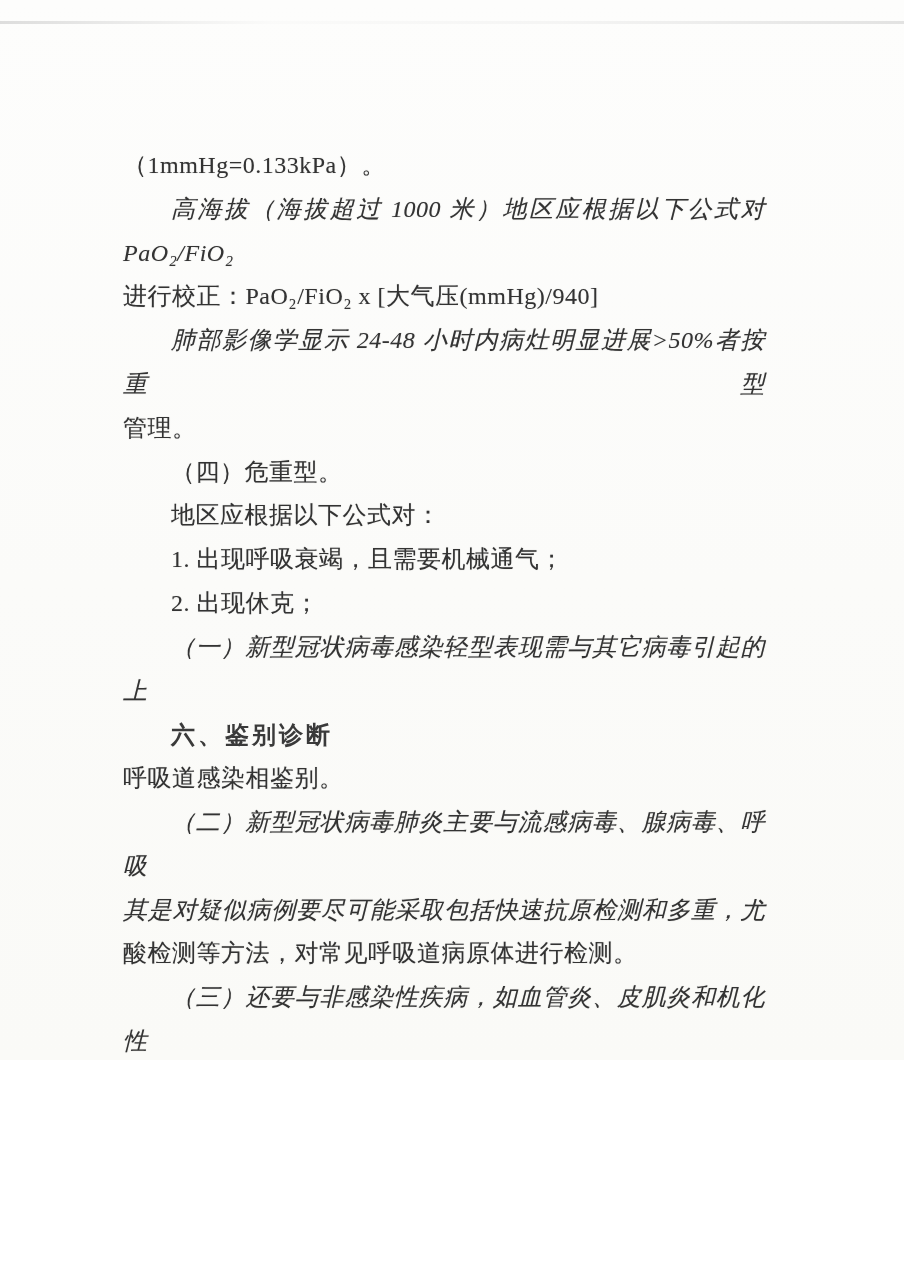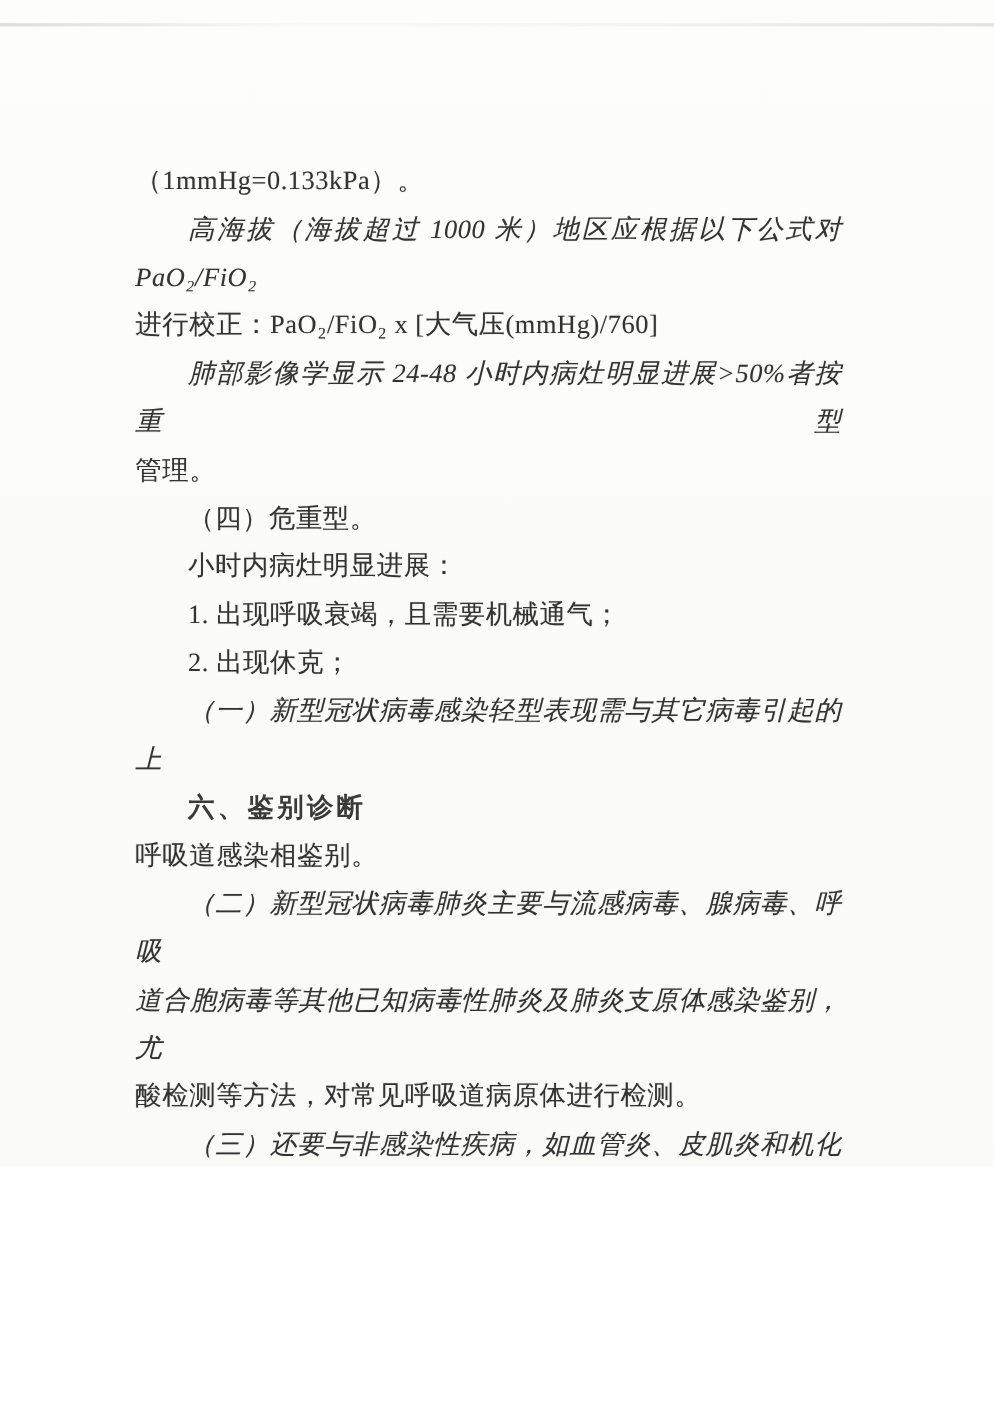--- a/index.html
+++ b/index.html
@@ -78,32 +78,32 @@
 <body>
 
 <div class="page">
 
   <div class="scan-topline"></div>
   <div class="scan-yellow"></div>
 
   <main class="body-text">
     <p class="ln">（1mmHg=0.133kPa）。</p>
     <p class="ln indent justify">高海拔（海拔超过 1000 米）地区应根据以下公式对 PaO₂/FiO₂</p>
-    <p class="ln">进行校正：PaO₂/FiO₂ x [大气压(mmHg)/760]</p>
+    <p class="ln">进行校正：PaO₂/FiO₂ x [大气压(mmHg)/940]</p>
     <p class="ln indent justify">肺部影像学显示 24-48 小时内病灶明显进展&gt;50%者按重型</p>
     <p class="ln">管理。</p>
     <p class="ln indent">（四）危重型。</p>
-    <p class="ln indent">小时内病灶明显进展：</p>
+    <p class="ln indent">地区应根据以下公式对：</p>
     <p class="ln indent">1. 出现呼吸衰竭，且需要机械通气；</p>
     <p class="ln indent">2. 出现休克；</p>
     <p class="ln indent justify">（一）新型冠状病毒感染轻型表现需与其它病毒引起的上</p>
     <p class="ln indent heading">六、鉴别诊断</p>
     <p class="ln">呼吸道感染相鉴别。</p>
     <p class="ln indent justify">（二）新型冠状病毒肺炎主要与流感病毒、腺病毒、呼吸</p>
-    <p class="ln justify">道合胞病毒等其他已知病毒性肺炎及肺炎支原体感染鉴别，尤</p>
+    <p class="ln justify">其是对疑似病例要尽可能采取包括快速抗原检测和多重，尤</p>
     <p class="ln">酸检测等方法，对常见呼吸道病原体进行检测。</p>
     <p class="ln indent justify">（三）还要与非感染性疾病，如血管炎、皮肌炎和机化性</p>
     <p class="ln">肺炎等鉴别。</p>
 
   </main>
 
   <div class="footer">
     <span class="dash-left">—</span>
     <span class="pagenum">6</span>
     <span class="dash-right">—</span>

